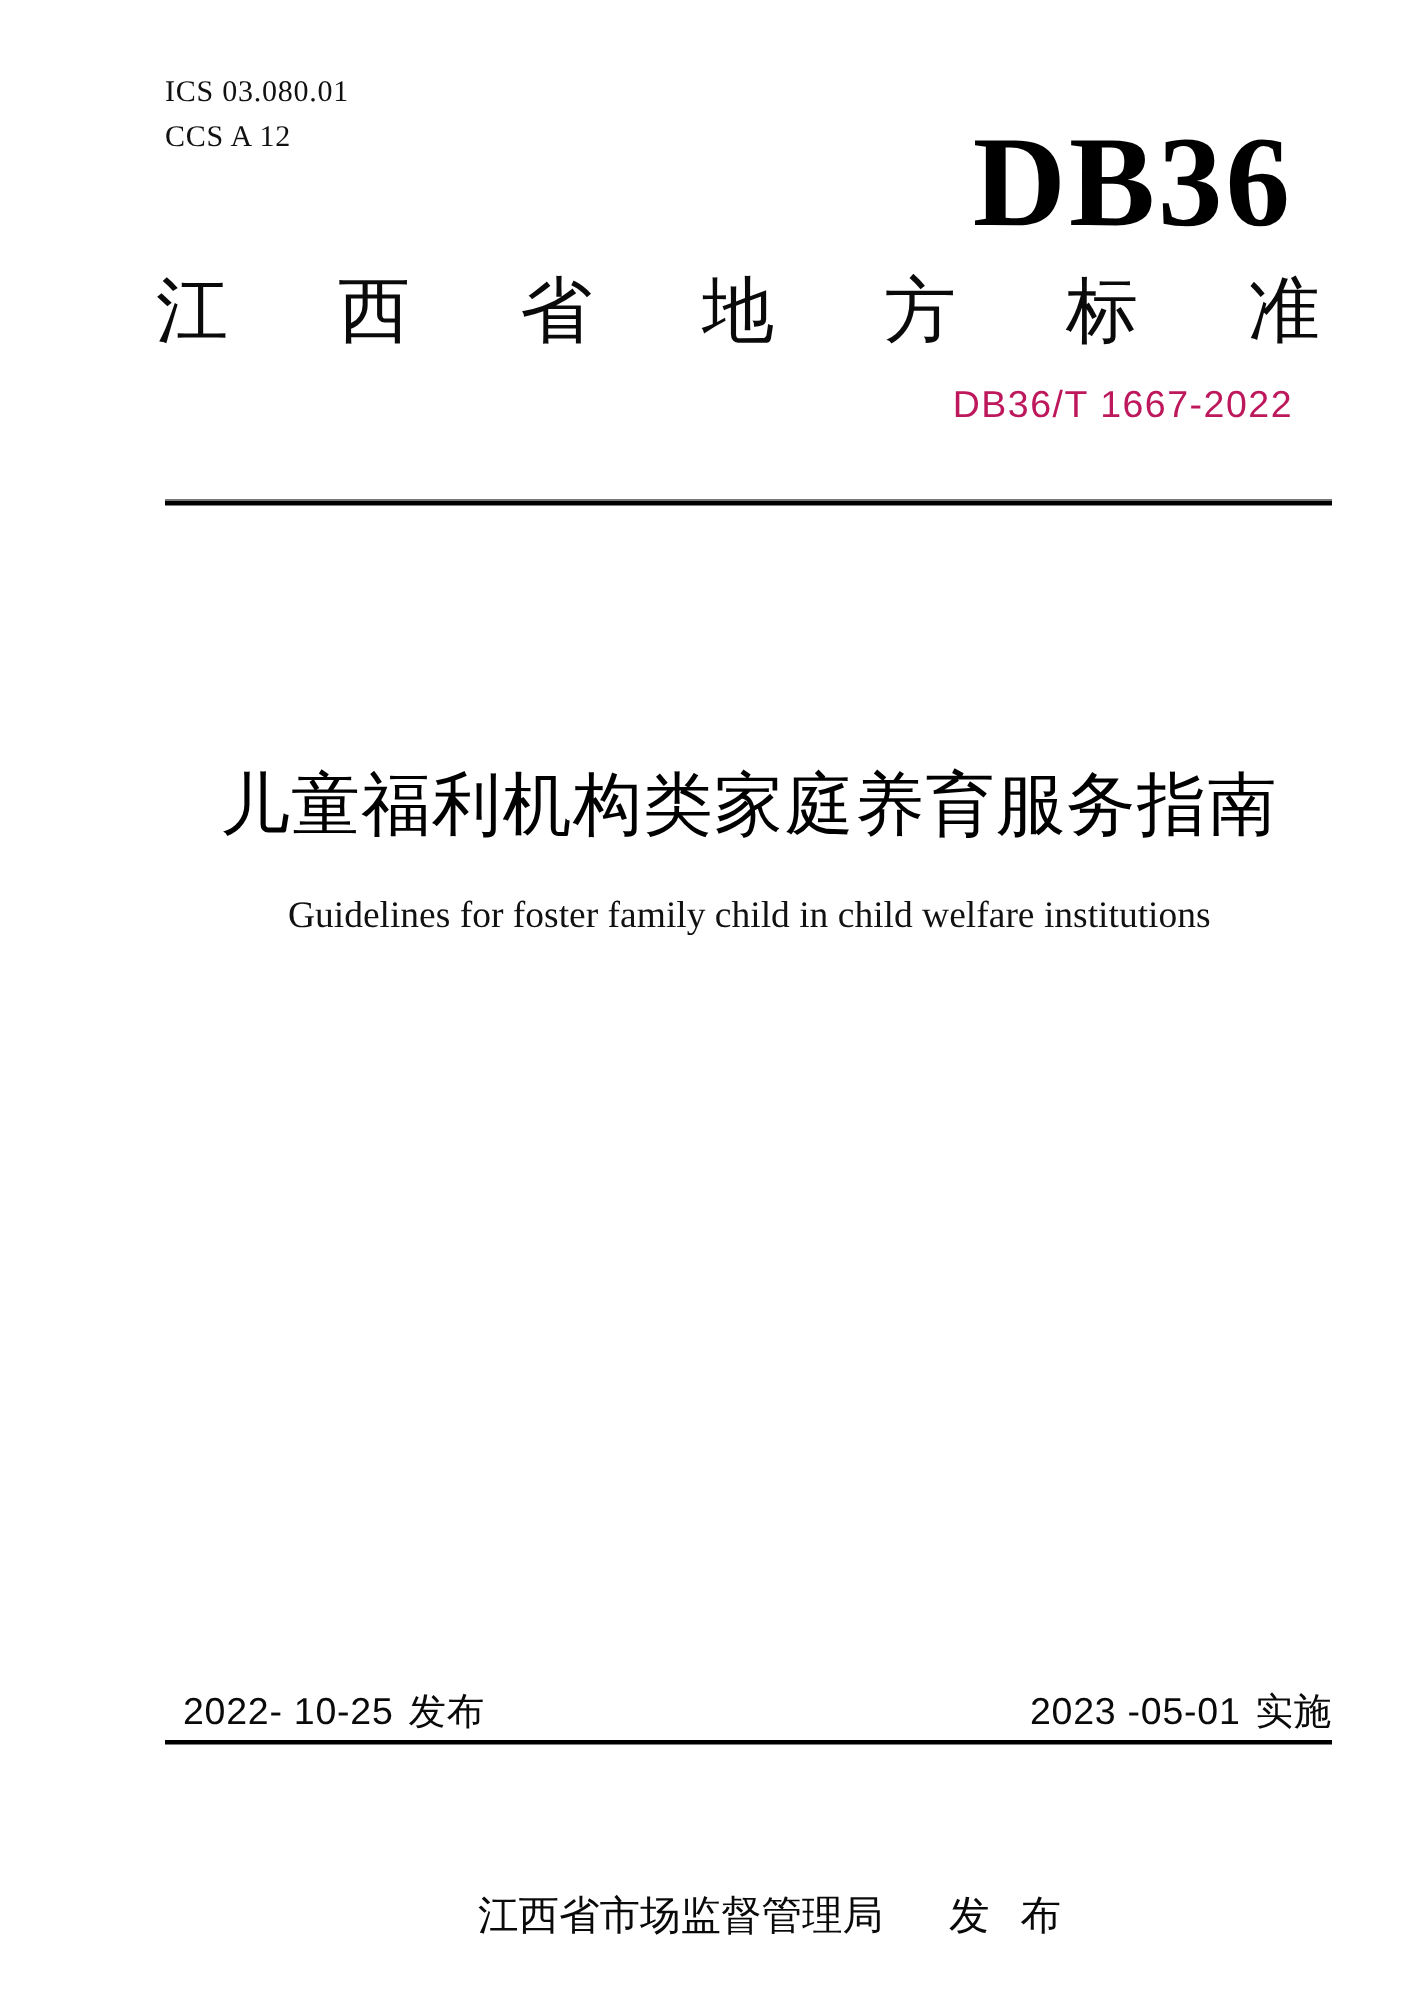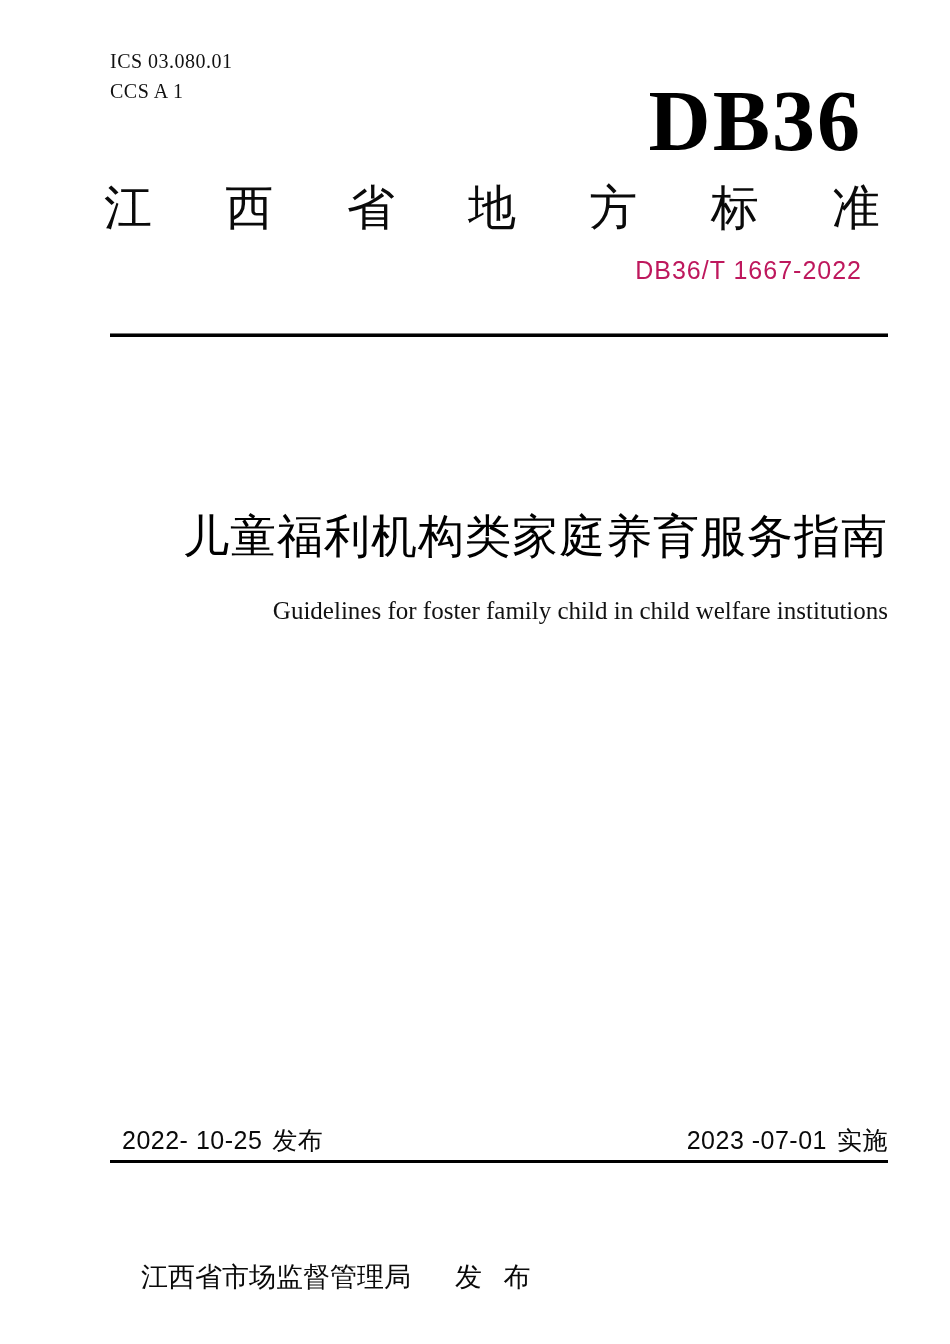--- a/index.html
+++ b/index.html
@@ -59,21 +59,21 @@
     position: absolute;
     left: 110px; top: 333px;
     width: 778px; height: 4px;
     background: #000;
     border-top: 1px solid #777;
   }
   .title-block {
     position: absolute;
     left: 111px; top: 509px;
     width: 777px;
-    text-align: right;
+    text-align: center;
   }
   .title-cn {
     font-size: 46px;
     font-weight: 500;
     letter-spacing: 1px;
     color: #000;
     line-height: 1.2;
   }
   .title-en {
     margin-top: 32px;
@@ -101,39 +101,40 @@
   .rule-bottom {
     position: absolute;
     left: 110px; top: 1160px;
     width: 778px; height: 3px;
     background: #000;
   }
   .publisher-row {
     position: absolute;
     left: 111px; top: 1228px;
     width: 777px;
-    text-align: left;
+    text-align: center;
     font-size: 27px;
     font-weight: 500;
     color: #0a0a0a;
     white-space: pre;
+    font-family: Liberation Serif, serif;
   }
   .publish-label {
     margin-left: 44px;
     word-spacing: 14px;
   }
 </style>
 </head>
 <body>
 
 <div class="page">
 
   <div class="ics-block">
     <div>ICS  03.080.01</div>
-    <div>CCS A 1</div>
+    <div>CCS A 12</div>
   </div>
 
   <div class="db-logo">DB36</div>
 
   <div class="standard-name-row">
     <span>江</span>
     <span>西</span>
     <span>省</span>
     <span>地</span>
     <span>方</span>
@@ -145,21 +146,21 @@
 
   <div class="rule-top"></div>
 
   <div class="title-block">
     <div class="title-cn">儿童福利机构类家庭养育服务指南</div>
     <div class="title-en">Guidelines for foster family child in child welfare institutions</div>
   </div>
 
   <div class="dates-row">
     <span class="date-left"><span>2022- 10-25</span><span class="date-label">发布</span></span>
-    <span class="date-right"><span>2023 -07-01</span><span class="date-label">实施</span></span>
+    <span class="date-right"><span>2023 -05-01</span><span class="date-label">实施</span></span>
   </div>
 
   <div class="rule-bottom"></div>
 
   <div class="publisher-row">
     <span>江西省市场监督管理局</span><span class="publish-label">发 布</span>
   </div>
 
 </div>
 

